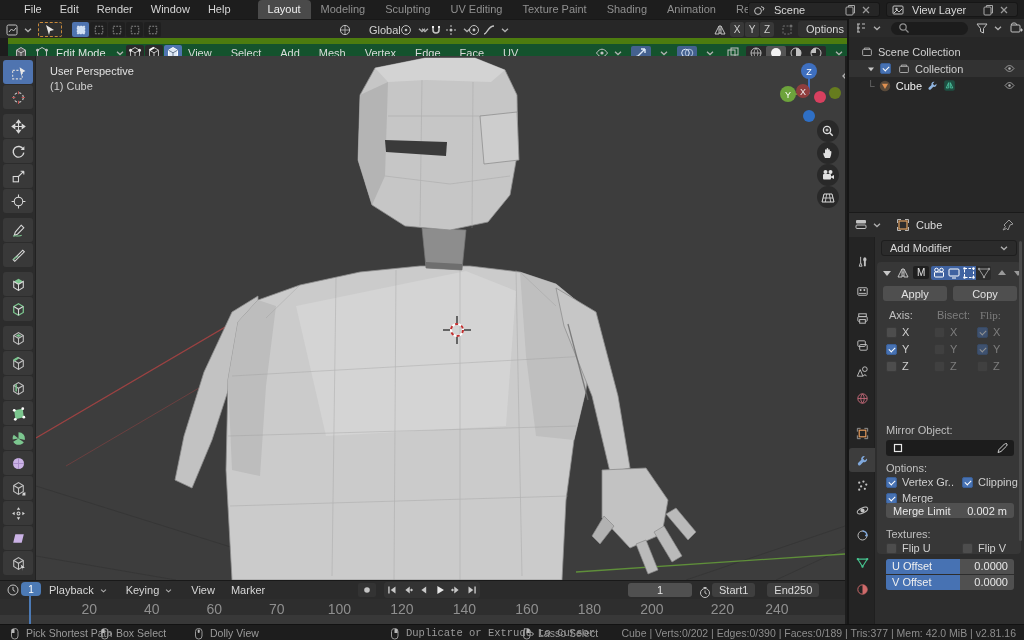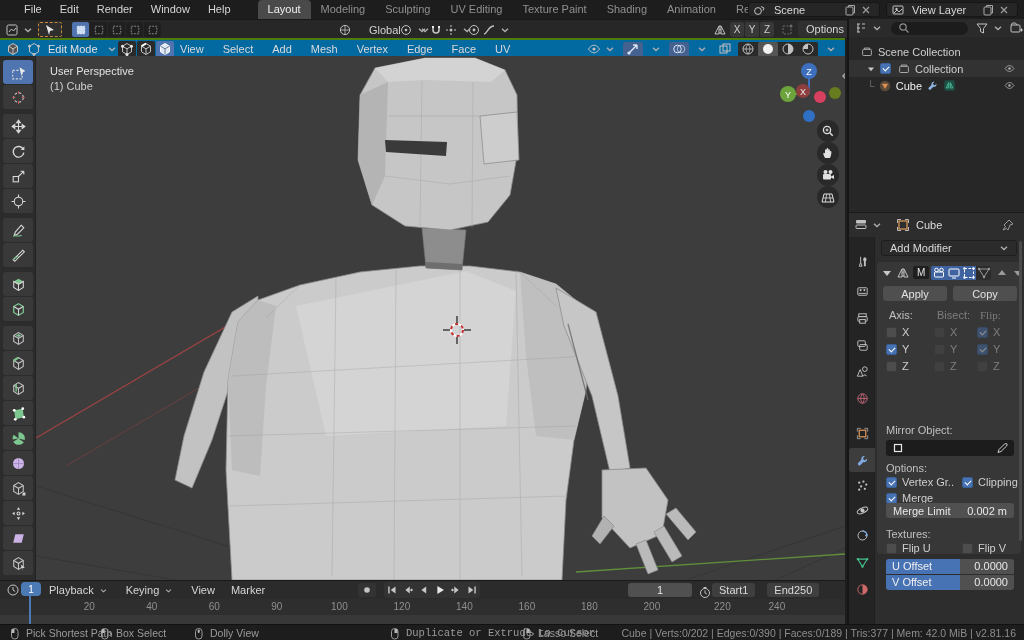--- a/index.html
+++ b/index.html
@@ -25,21 +25,21 @@
   #row2 .flatdd{position:absolute;top:1px;height:17px;display:flex;align-items:center;color:#d2d2d2}
   .sq-btn{display:inline-flex;align-items:center;justify-content:center;background:#1f1f1f;border-radius:2px}
   #active-tool-btn{position:absolute;left:38px;top:2px;width:24px;height:15px;border:1px dashed #c8893a;border-radius:2px;display:flex;align-items:center;justify-content:center;background:#2e2e2e}
   #mode-group{position:absolute;left:72px;top:2px;display:flex;gap:1px}
   #mode-group .sq-btn{width:17px;height:15px}
   #mode-group .sq-btn.sel{background:#4f74b0}
   #mirror-group{position:absolute;left:730px;top:2px;display:flex;gap:1px}
   .xyz-btn{width:14px;height:15px;background:#383838;border-radius:2px;display:flex;align-items:center;justify-content:center;color:#cfcfcf;font-size:10px}
   #options-btn{position:absolute;left:798px;top:1px;height:16px;background:#303030;border-radius:3px;display:flex;align-items:center;padding:0 4px 0 8px;color:#d6d6d6}
   
-  #row3{left:0;top:38px;width:845px;height:18px;background:#0369a1;border-top:2px solid #4d7c0f}
+  #row3{left:8px;top:38px;width:845px;height:18px;background:#14532d;border-top:6px solid #4d7c0f}
   #mode-dd{position:absolute;left:26px;top:1px;height:16px;display:flex;align-items:center;color:#e0e0e0}
   #selmode-group{position:absolute;left:118px;top:1px;display:flex;gap:1px}
   #selmode-group .sq-btn{width:18px;height:16px;background:#2a2a2a}
   #selmode-group .sq-btn.sel{background:#4f74b0}
   #vp-menus{position:absolute;left:180px;top:0;height:18px;display:flex;align-items:center;gap:19px;color:#dadada}
   #vp-right{position:absolute;right:4px;top:1px;height:16px;display:flex;align-items:center;gap:3px}
   .tgl{height:15px;border-radius:2px;display:inline-flex;align-items:center;justify-content:center;padding:0 2px}
   .tgl.on{background:#44618f}
   .shade-group{display:flex;background:#2a2a2a;border-radius:2px}
   .shade-group .tgl.on{background:#555}
@@ -95,21 +95,21 @@
   #tl-menus .tl-menu{display:flex;align-items:center;padding:0 8px}
   #tl-transport{position:absolute;left:384px;top:1px;height:16px;display:flex;align-items:center;background:#333;border-radius:3px}
   #tl-record{position:absolute;left:358px;top:2px;width:18px;height:14px;background:#333;border-radius:2px;display:flex;align-items:center;justify-content:center}
   .tr-btn{width:16px;height:16px;display:flex;align-items:center;justify-content:center}
   #frame-field{position:absolute;left:628px;top:2px;width:64px;height:14px}
   #frame-field span{width:100%;text-align:center}
   #range-group{position:absolute;left:712px;top:2px;width:104px;height:14px;display:flex;gap:12px}
   .range-seg{background:#3f3f3f;border-radius:3px;display:flex;align-items:center;justify-content:space-between;color:#dadada;padding:0 7px}
   #ruler{position:absolute;left:0;top:18px;width:845px;height:16px;background:#2e2e2e}
   #tl-content{position:absolute;left:0;top:34px;width:845px;height:10px;background:#383838}
-  .tick{position:absolute;top:2px;color:#8f8f8f;font-size:10px;transform:translateX(-50%)}
+  .tick{position:absolute;top:2px;color:#8f8f8f;font-size:14px;transform:translateX(-50%)}
   #playhead{position:absolute;left:21px;top:1px;width:20px;height:14px;background:#4c7ab5;border-radius:4px;color:#fff;font-size:10px;display:flex;align-items:center;justify-content:center}
   #playhead-line{position:absolute;left:29px;top:15px;width:2px;height:29px;background:#4c7ab5}
   
   #statusbar{left:0;top:624px;width:1024px;height:16px;background:#1d1d1d;border-top:1px solid #121212}
   .hint{position:absolute;top:0;height:16px;display:flex;align-items:center;gap:4px;color:#9a9a9a;font-size:10.5px}
   #stats{position:absolute;right:8px;top:0;height:16px;display:flex;align-items:center;color:#8d8d8d;font-size:10.5px}
   .chev-wrap{display:inline-flex;align-items:center}
 </style>
 </head>
 <body>
@@ -1213,21 +1213,21 @@
       </div>
     <div class="range-seg" style="width:61px">
         <span>End</span>
         <span>250</span>
       </div>
   </div>
   <div id="ruler">
       <span class="tick" style="left: 89.375px;">20</span>
       <span class="tick" style="left: 151.875px;">40</span>
       <span class="tick" style="left: 214.375px;">60</span>
-      <span class="tick" style="left: 276.875px;">90</span>
+      <span class="tick" style="left: 276.875px;">70</span>
       <span class="tick" style="left: 339.375px;">100</span>
       <span class="tick" style="left: 401.875px;">120</span>
       <span class="tick" style="left: 464.375px;">140</span>
       <span class="tick" style="left: 526.875px;">160</span>
       <span class="tick" style="left: 589.375px;">180</span>
       <span class="tick" style="left: 651.875px;">200</span>
       <span class="tick" style="left: 714.375px; margin-left: 8px;">220</span>
       <span class="tick" style="left: 776.875px;">240</span>
     </div>
   <div id="tl-content"></div>

